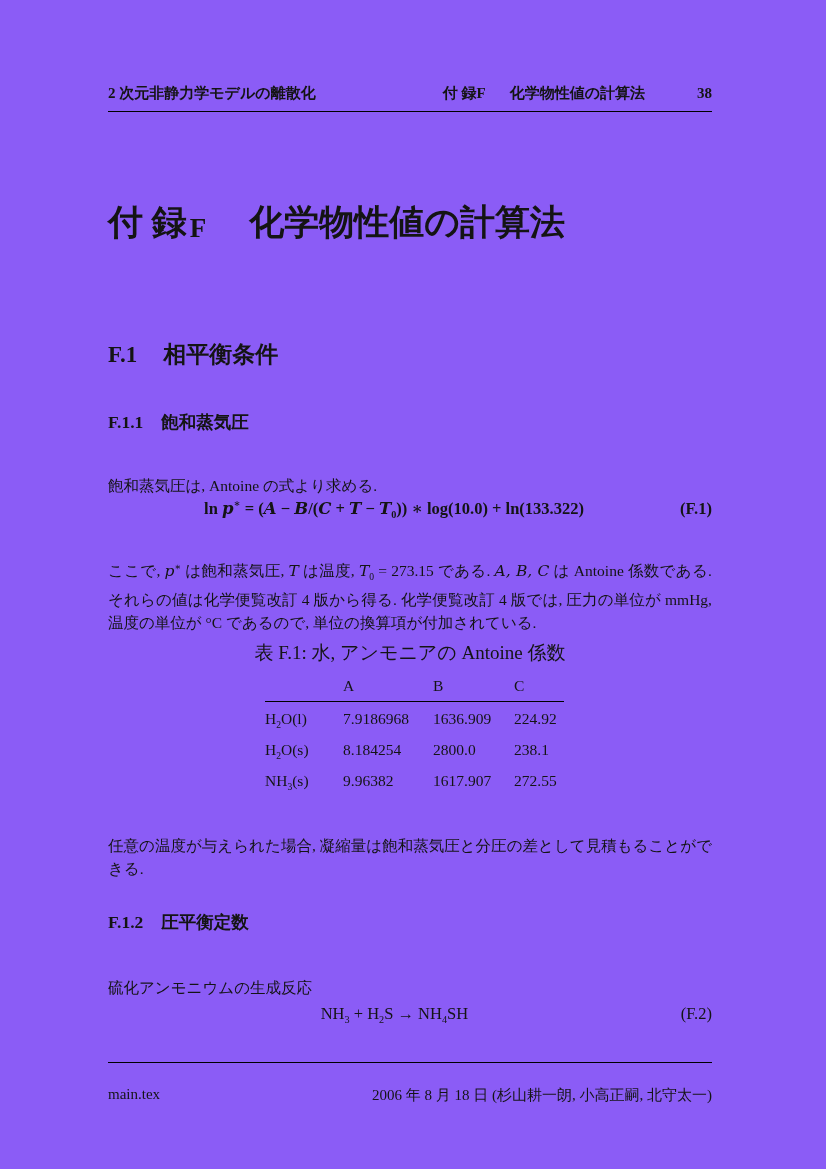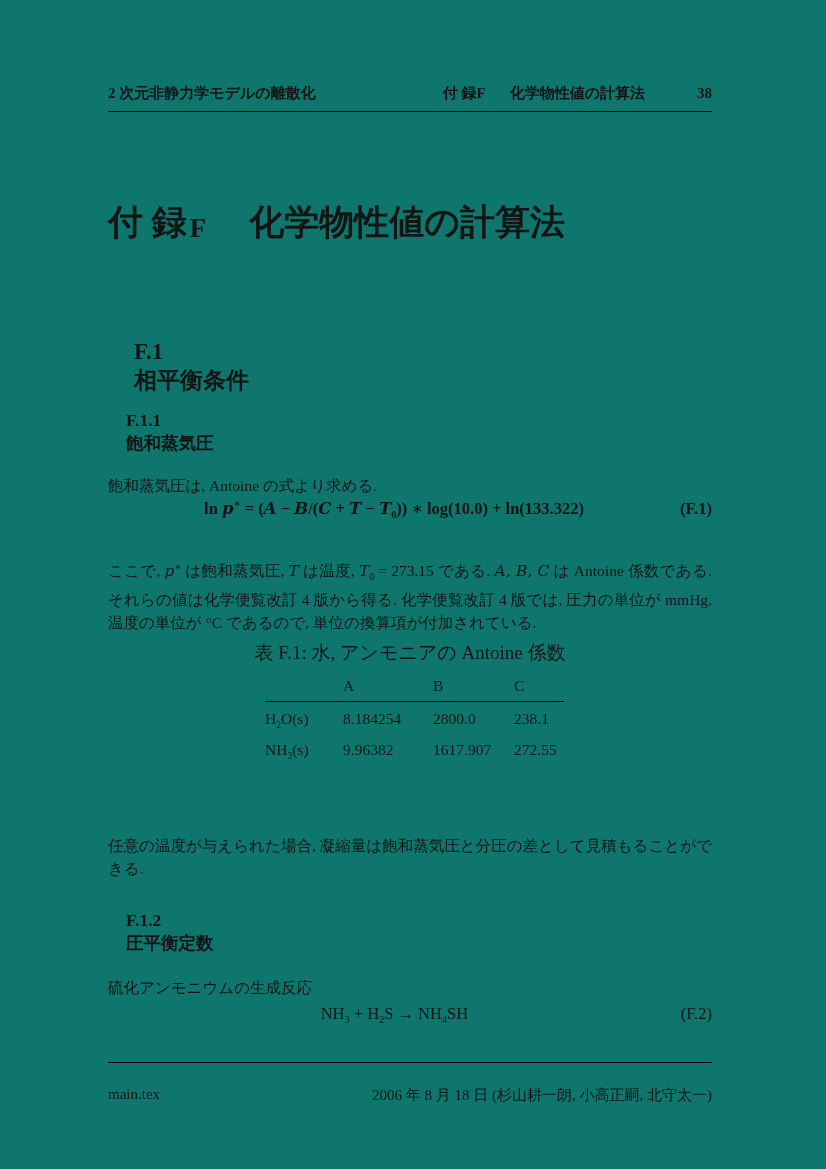--- a/index.html
+++ b/index.html
@@ -1,40 +1,40 @@
 <!DOCTYPE html>
 <html><head>
 <meta charset="utf-8">
 <style>
   html,body{margin:0;padding:0;}
   body{
     width:826px;height:1169px;background:#ffffff;
     font-family:"Liberation Serif","DejaVu Serif",serif;
     color:#141414;
   }
-  .page{position:relative;width:826px;height:1169px;background:#0f766e;overflow:hidden;}
+  .page{position:relative;width:826px;height:1169px;background:#8b5cf6;overflow:hidden;}
   .abs{position:absolute;left:108px;width:604px;}
 
   
   .running-header{
     top:84px;display:flex;align-items:baseline;
     border-bottom:1px solid #000;padding-bottom:8px;
     font-size:15px;font-weight:bold;
   }
   .hdr-center{margin-left:auto;}
   .hdr-center-title{margin-left:24px;}
   .hdr-pagenum{margin-left:52px;}
 
   
   .chapter-title{top:202px;display:flex;align-items:flex-end;font-weight:bold;font-size:35px;line-height:1.2;}
   .chapter-letter{font-size:27px;margin-left:3px;}
   .chapter-text{margin-left:43px;}
 
   
-  .sec{font-weight:bold;display:flex;align-items:baseline;flex-direction:column;}
+  .sec{font-weight:bold;display:flex;align-items:baseline;}
   .sec-1{top:339px;font-size:23px;}
   .sec-1 .sec-title{margin-left:26px;}
   .sec-2{font-size:17.5px;}
   .sec-11{top:410px;}
   .sec-12{top:910px;}
   .sec-2 .sec-title{margin-left:18px;}
 
   
   .body-text{font-size:15.5px;line-height:23px;text-align:justify;}
   .p1{top:458px;}
@@ -120,20 +120,26 @@
       <thead>
         <tr>
           <th></th>
           <th>A</th>
           <th>B</th>
           <th>C</th>
         </tr>
       </thead>
       <tbody>
         <tr>
+          <td><span>H</span><sub>2</sub><span>O(l)</span></td>
+          <td>7.9186968</td>
+          <td>1636.909</td>
+          <td>224.92</td>
+        </tr>
+        <tr>
           <td><span>H</span><sub>2</sub><span>O(s)</span></td>
           <td>8.184254</td>
           <td>2800.0</td>
           <td>238.1</td>
         </tr>
         <tr>
           <td><span>NH</span><sub>3</sub><span>(s)</span></td>
           <td>9.96382</td>
           <td>1617.907</td>
           <td>272.55</td>

